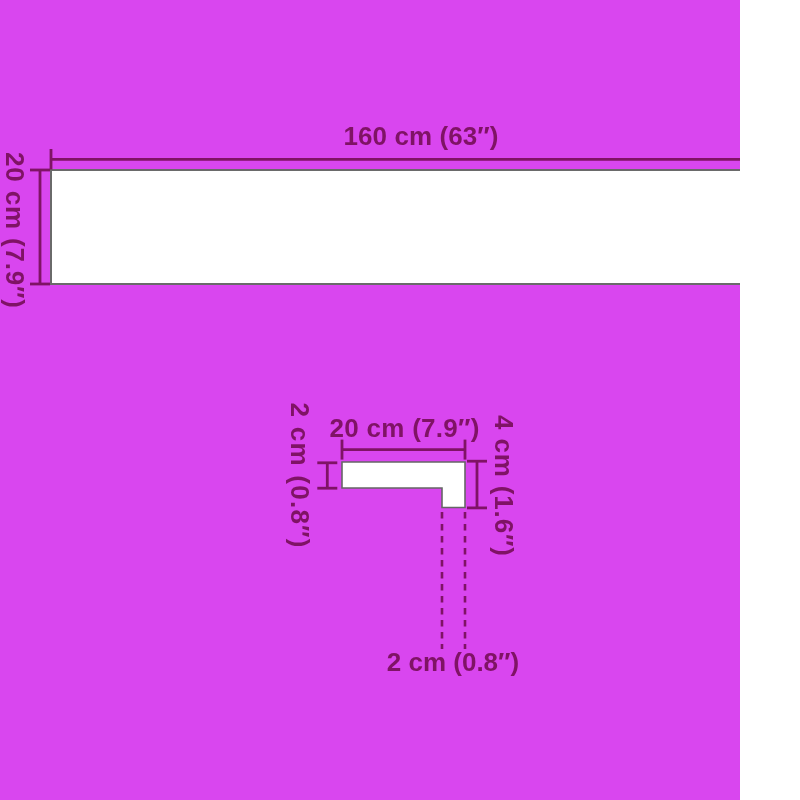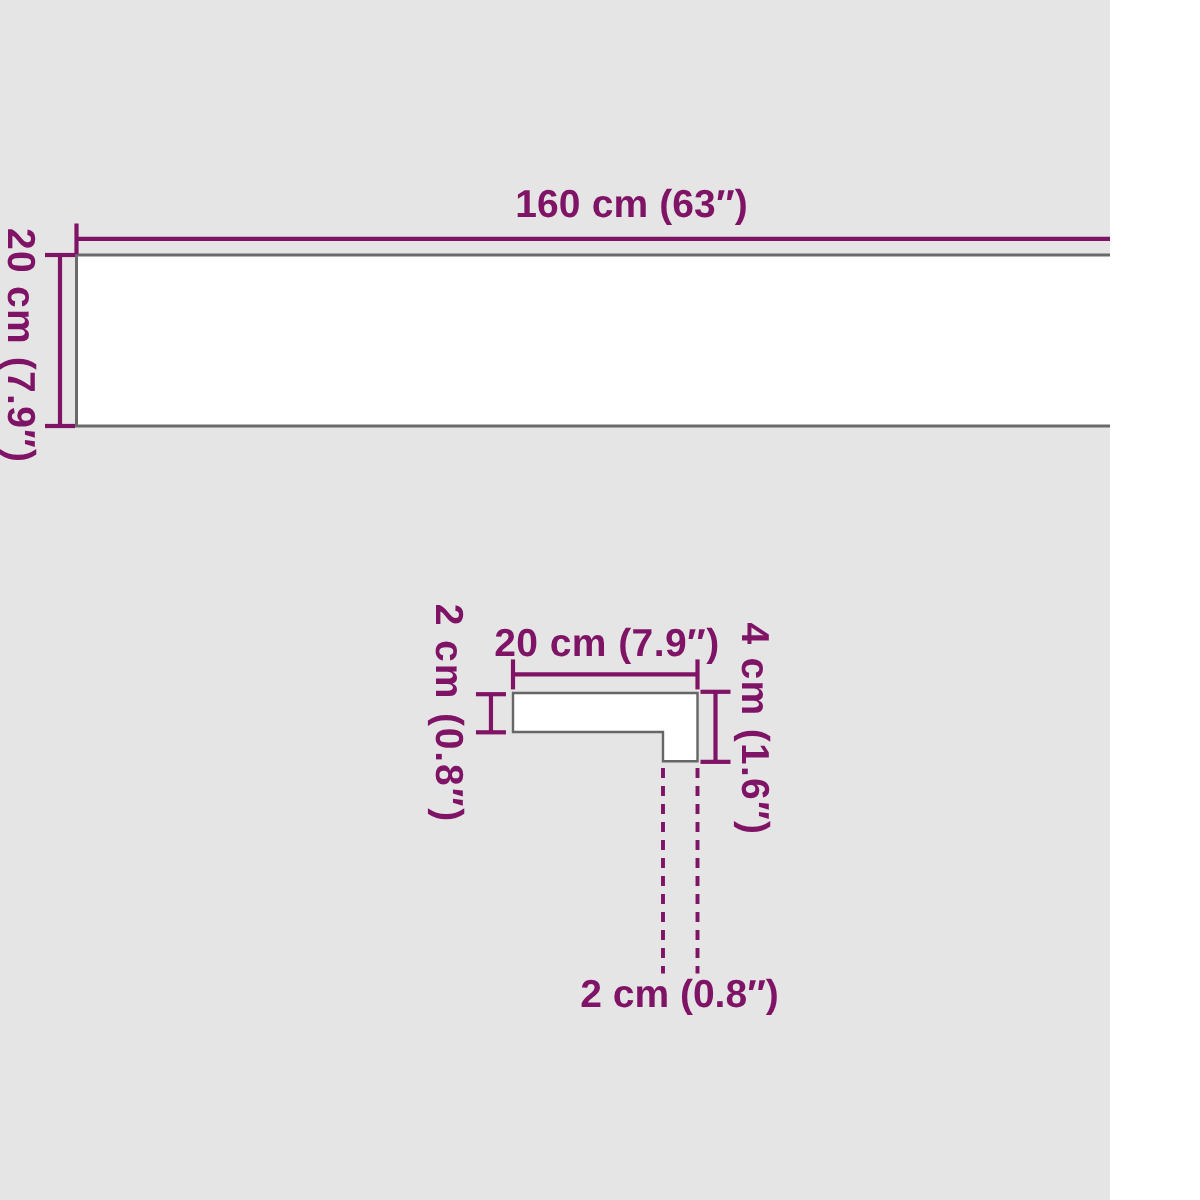--- a/index.html
+++ b/index.html
@@ -1,16 +1,16 @@
 <!DOCTYPE html>
 <html><head>
 <meta charset="utf-8">
 <style>
   html,body{margin:0;padding:0;background:#ffffff;}
-  .page{position:relative;width:740px;height:800px;background:#e5e5e5;overflow:hidden;}
+  .page{position:relative;width:740px;height:800px;background:#d946ef;overflow:hidden;}
   svg{display:block;}
   text{font-family:"Liberation Sans",sans-serif;font-weight:bold;font-size:26px;fill:#7f1365;}
 </style>
 </head>
 <body>
 <div class="page">
 <svg width="800" height="800" viewBox="0 0 800 800" xmlns="http://www.w3.org/2000/svg">
 
   <rect x="51" y="170" width="747" height="114" fill="#ffffff" stroke="#6a6a6a" stroke-width="2"></rect>
 

